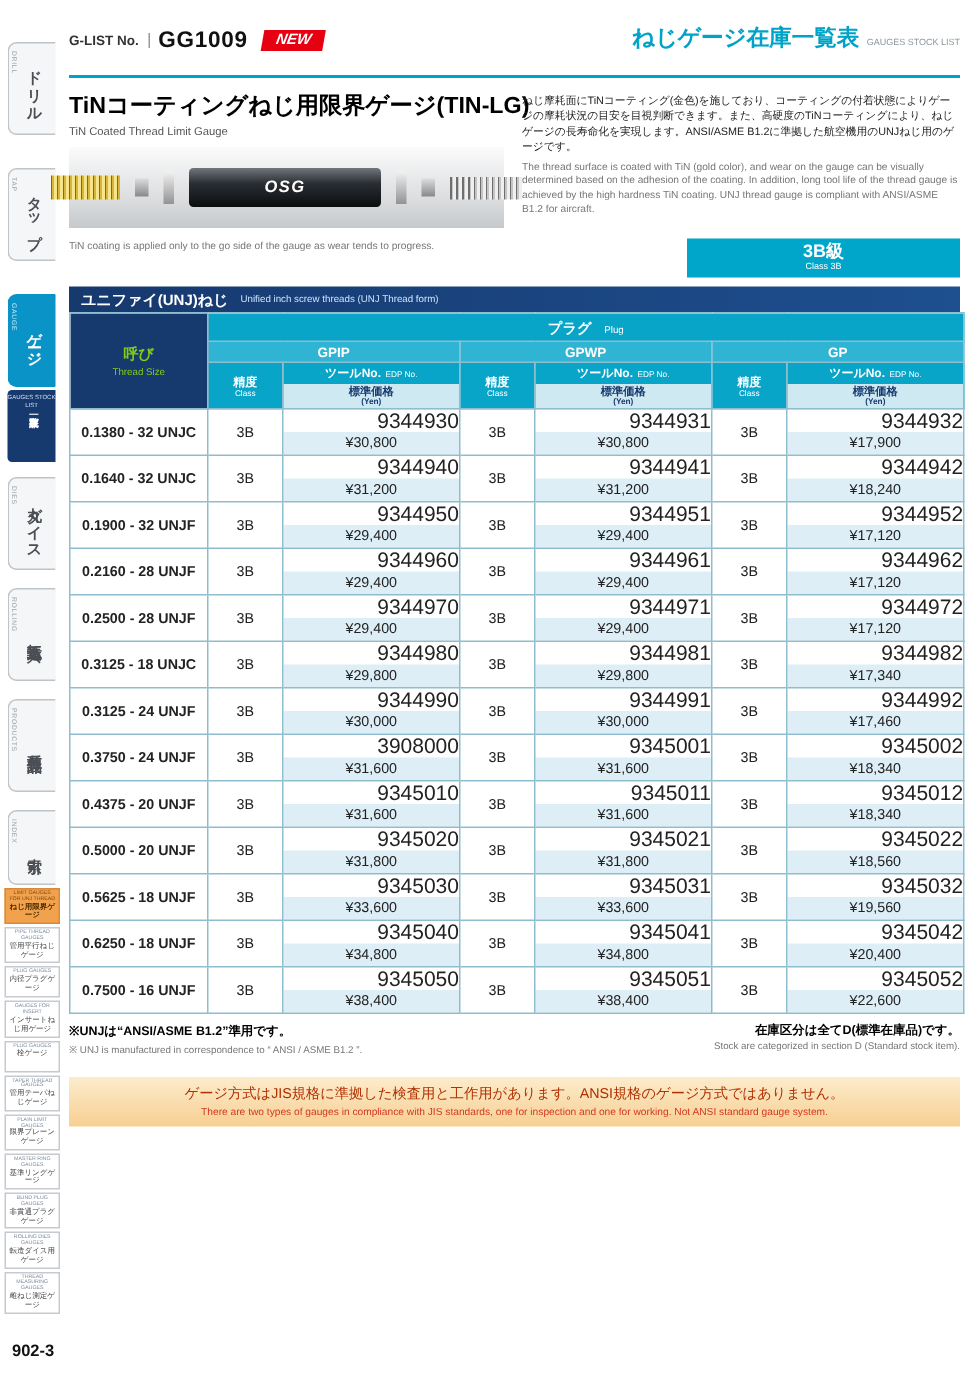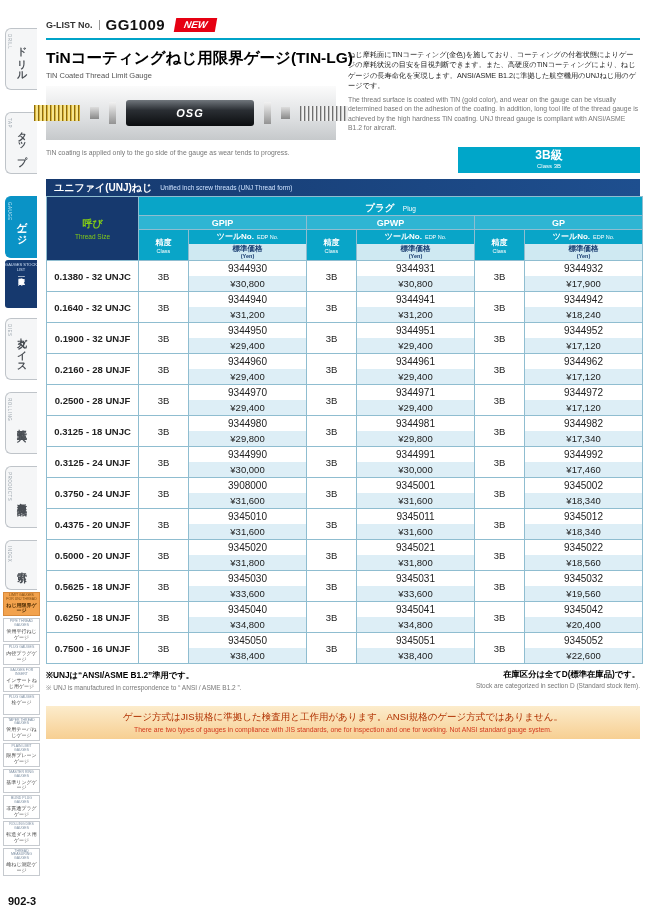--- a/index.html
+++ b/index.html
@@ -48,21 +48,21 @@
   .side-item { border:1px solid #c6cacf; background:#fff; min-height:21px; padding:1px; text-align:center; }
   .side-item .en { display:block; font-size:3.5px; color:#7a8ca0; line-height:1.1; }
   .side-item .jp { display:block; font-size:5px; color:#444; line-height:1.15; margin-top:1px; }
   .side-item.active { background:#f2a24d; border-color:#d8893a; }
   .side-item.active .jp { color:#4a2a00; font-weight:bold; }
   .side-item.active .en { color:#7c4a10; }
 
   
   .content { position:absolute; left:46px; top:16px; width:594px; }
 
-  .page-head { display:flex; align-items:flex-end; border-bottom:2px solid #00a3c8; padding-bottom:5px; }
+  .page-head { display:flex; align-items:flex-end; border-bottom:2px solid #00a3c8; padding-bottom:15px; }
   .glist { display:flex; align-items:center; }
   .glist-label { font-size:9px; font-weight:bold; color:#333; border-right:1px solid #999; padding-right:6px; margin-right:6px; }
   .glist-no { font-size:15px; font-weight:bold; color:#111; letter-spacing:.5px; }
   .new-badge {
     background:#e60012; color:#fff; font-style:italic; font-weight:bold;
     font-size:10px; padding:1px 9px 2px; transform:skewX(-10deg); margin-left:10px;
   }
   .head-right { margin-left:auto; display:flex; align-items:baseline; gap:5px; }
   .stock-title-jp { color:#00a3c8; font-size:15px; font-weight:bold; }
   .stock-title-en { color:#8a959c; font-size:6px; }
@@ -127,21 +127,21 @@
   .th-tool { background:#09a5c8; }
   .tool-top { color:#fff; height:14px; line-height:14px; font-size:8px; font-weight:bold; }
   .tool-top .en { font-size:5.5px; font-weight:normal; margin-left:3px; }
   .tool-bot { background:#cfe9f2; color:#16396e; height:16px; display:flex; flex-direction:column; justify-content:center; }
   .tool-bot .jp { font-size:7.5px; font-weight:bold; line-height:8px; }
   .tool-bot .en { font-size:5.5px; line-height:6px; }
 
   td.size { font-size:9.5px; font-weight:bold; background:#fff; }
   td.cls  { font-size:9.5px; background:#fff; }
   td.tool { background:#fff; }
-  .tno { height:15px; line-height:15px; font-size:10px; background:#fff; }
+  .tno { height:15px; line-height:15px; font-size:14px; background:#fff;text-align:right; }
   .pr  { height:15px; line-height:15px; font-size:9.5px; background:#ddeef6; }
 
   .footnotes { display:flex; margin-top:5px; }
   .fn-right { margin-left:auto; text-align:right; }
   .fn-jp { font-size:8.3px; font-weight:bold; color:#000; }
   .fn-en { font-size:6.5px; color:#777; margin-top:2px; }
 
   .notice {
     margin-top:14px; text-align:center; padding:5px 4px 6px;
     background:linear-gradient(180deg,#fceccc,#f7cf92);
@@ -257,20 +257,24 @@
     </div>
 </aside>
 
 <main class="content">
 
   <header class="page-head">
     <div class="glist">
       <span class="glist-label">G-LIST No.</span>
       <span class="glist-no">GG1009</span>
       <span class="new-badge">NEW</span>
+    </div>
+    <div class="head-right">
+      <span class="stock-title-jp">ねじゲージ在庫一覧表</span>
+      <span class="stock-title-en">GAUGES STOCK LIST</span>
     </div>
   </header>
 
   <div class="title-area">
     <div class="left-col">
       <h1 class="page-title">TiNコーティングねじ用限界ゲージ(TIN-LG)</h1>
       <div class="page-subtitle">TiN Coated Thread Limit Gauge</div>
       <div class="photo">
         <div class="gauge">
           <div class="g-thread-gold"></div>

